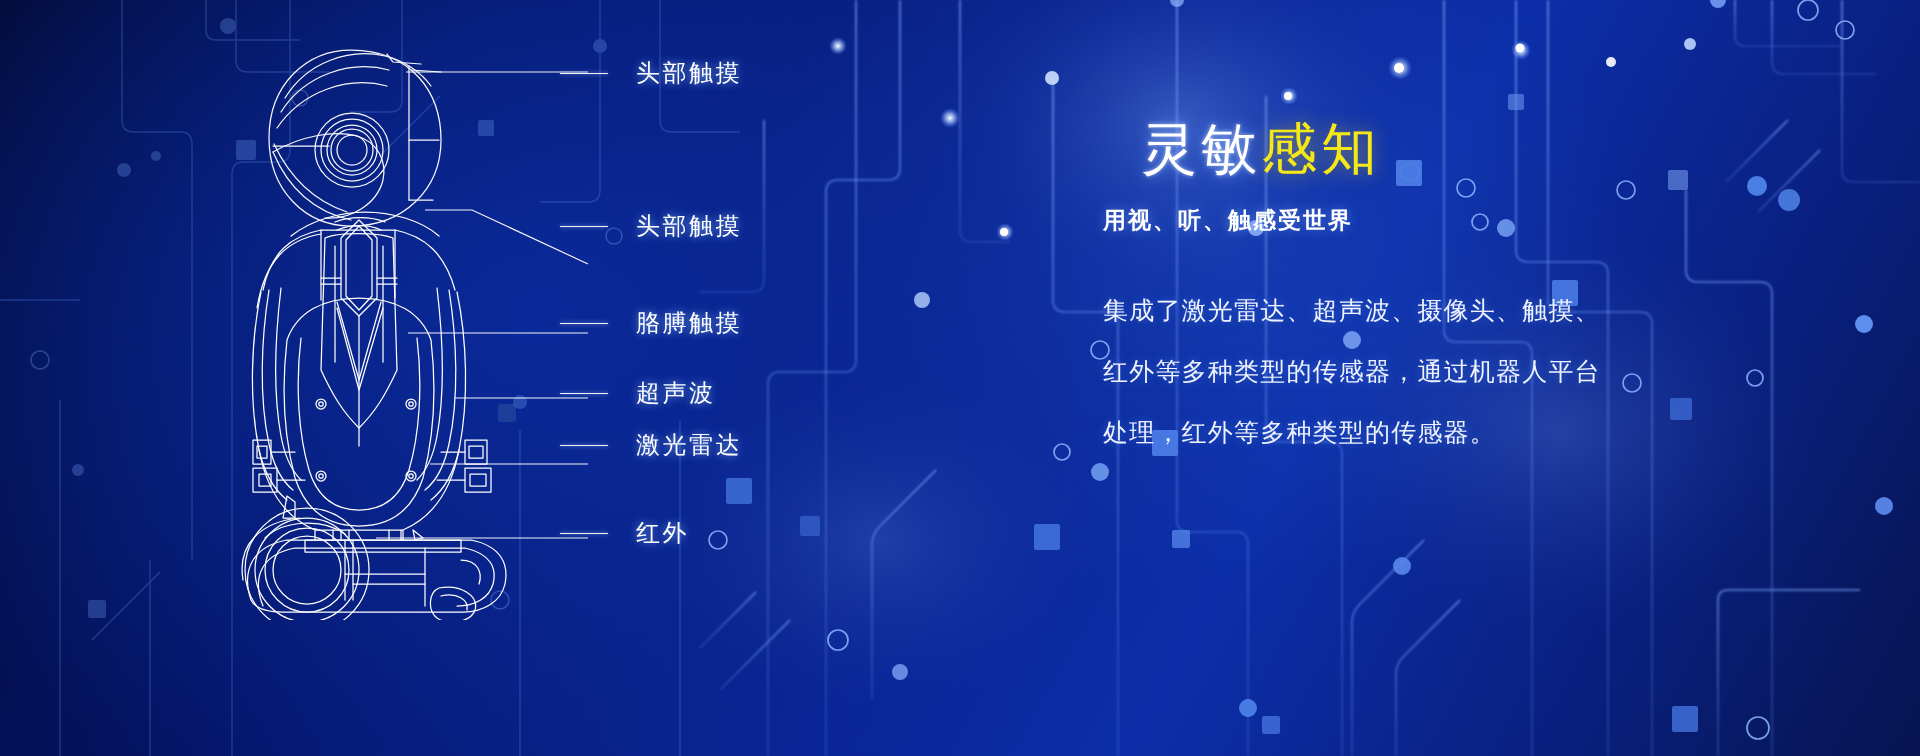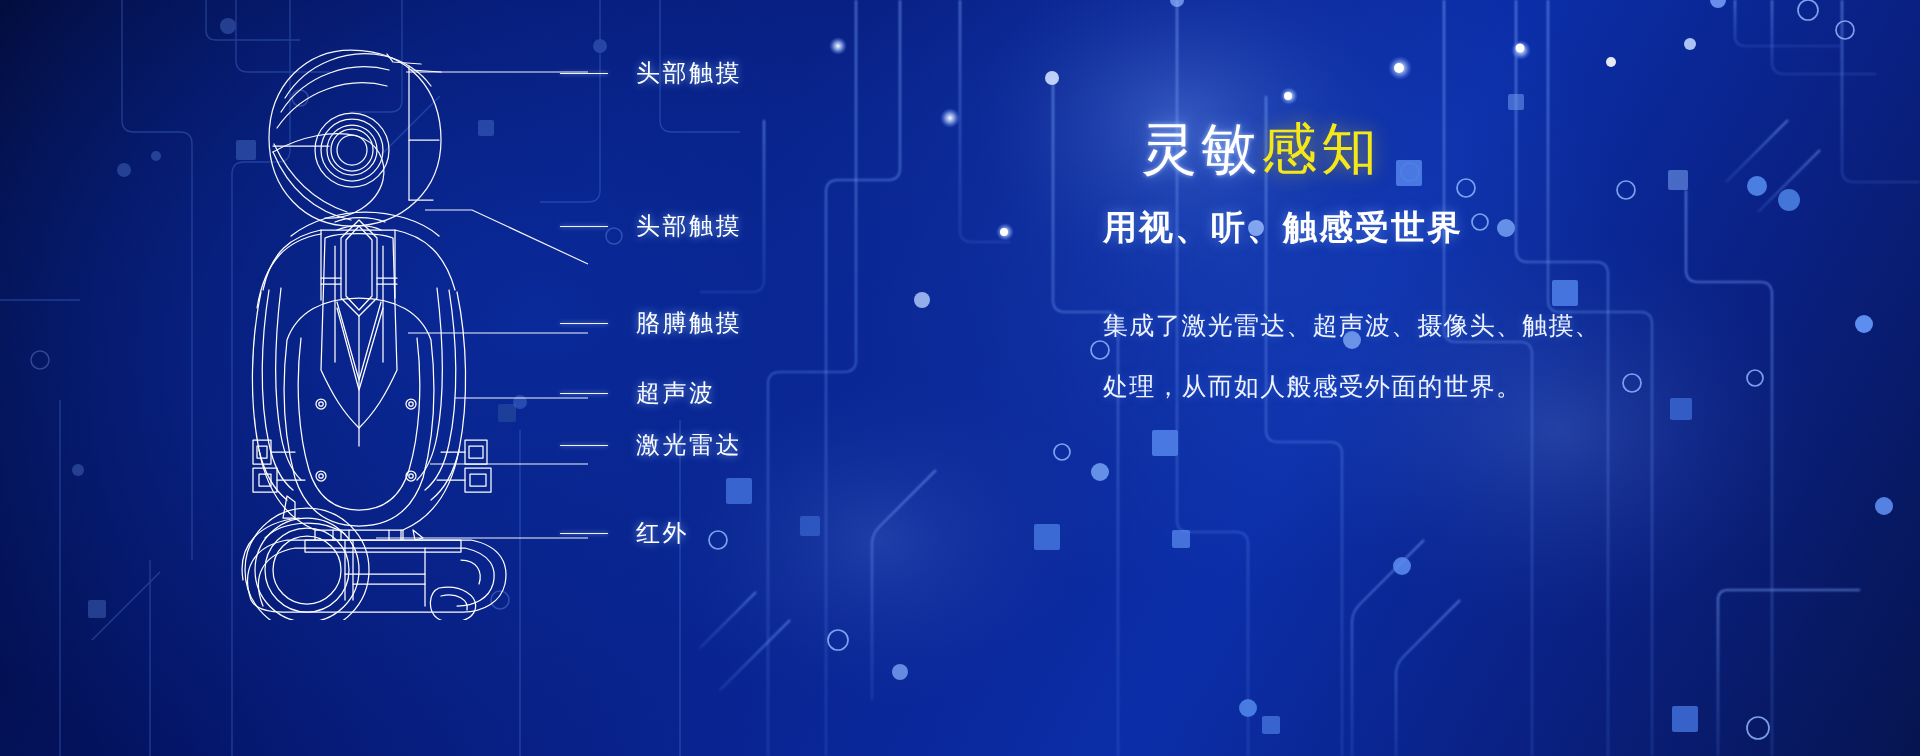--- a/index.html
+++ b/index.html
@@ -27,21 +27,21 @@
   }
   #headline{
     font-size:56px; font-weight:normal; letter-spacing:4px; line-height:1.12;
     white-space:nowrap;
     margin-left:38px;
   }
   #headline .w{ color:#ffffff; text-shadow:0 0 16px rgba(120,170,255,.75), 0 0 4px rgba(255,255,255,.6); }
   #headline .y{ color:#f5e818; text-shadow:0 0 18px rgba(230,200,40,.55); }
   #subhead{
     margin-top:24px;
-    font-size:34px; font-weight:bold; color:#ffffff; letter-spacing:2px;
+    font-size:23px; font-weight:bold; color:#ffffff; letter-spacing:2px;
     text-shadow:0 0 12px rgba(120,170,255,.55);
     white-space:nowrap;
   }
   #paragraph{
     margin-top:44px;
     font-size:25px; color:#eef3ff; letter-spacing:1.2px; line-height:2.45;
     text-shadow:0 0 8px rgba(60,110,220,.7);
     width:430px;
   }
   #paragraph .pline{ display:block; white-space:nowrap; }
@@ -398,17 +398,18 @@
     <span class="lbl">红外</span>
   </div>
 
   <div id="copy-block">
     <div id="headline">
       <span class="w">灵敏</span><span class="y">感知</span>
     </div>
     <div id="subhead">用视、听、触感受世界</div>
     <div id="paragraph">
       <span class="pline">集成了激光雷达、超声波、摄像头、触摸、</span>
-      <span class="pline">处理，从而如人般感受外面的世界。</span>
+      <span class="pline">红外等多种类型的传感器，通过机器人平台</span>
+      <span class="pline">处理，红外等多种类型的传感器。</span>
     </div>
   </div>
 
 </div>
 
 </body></html>

